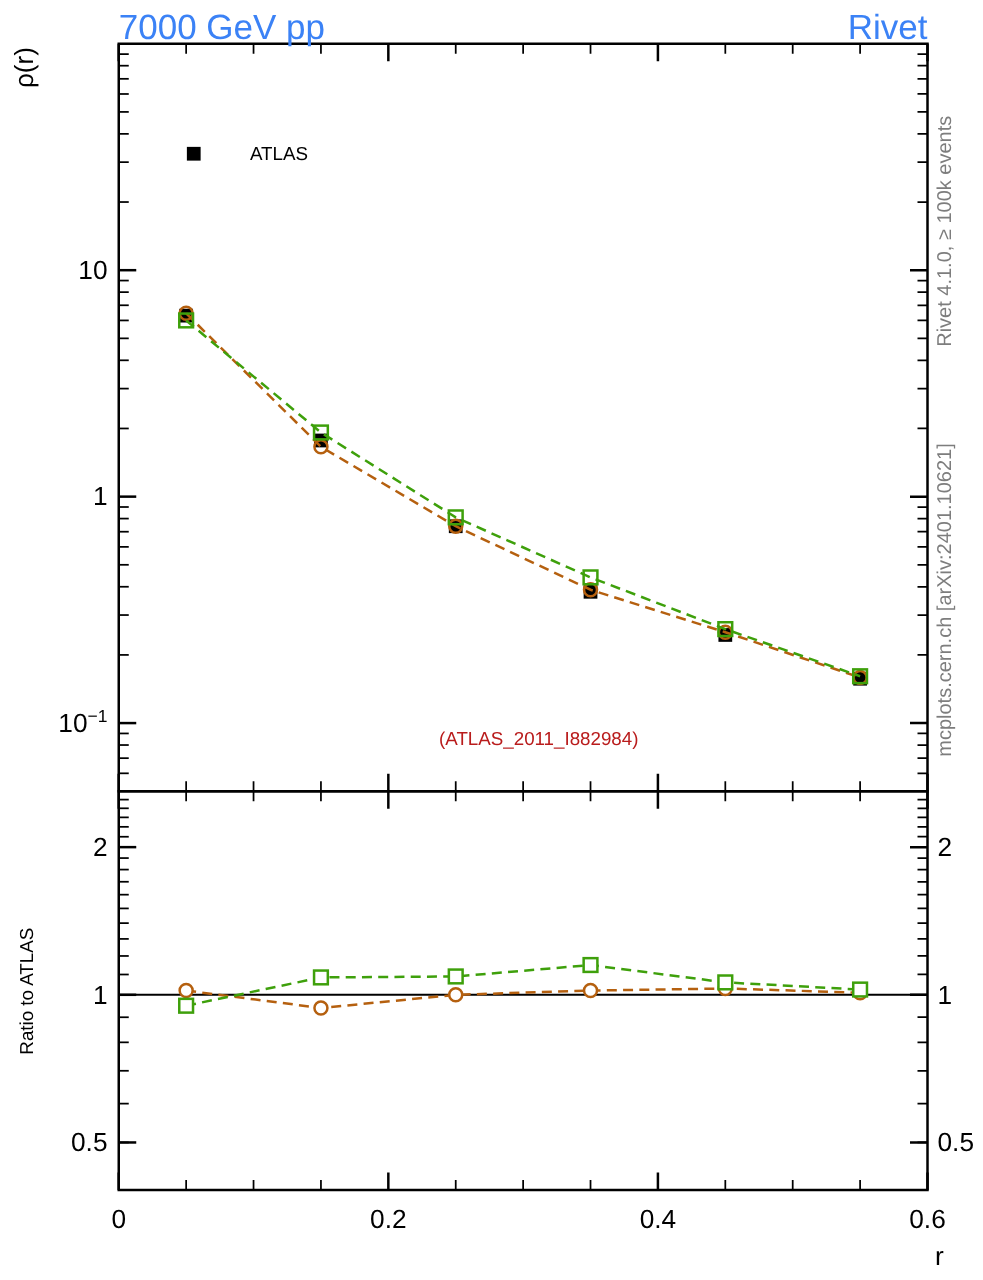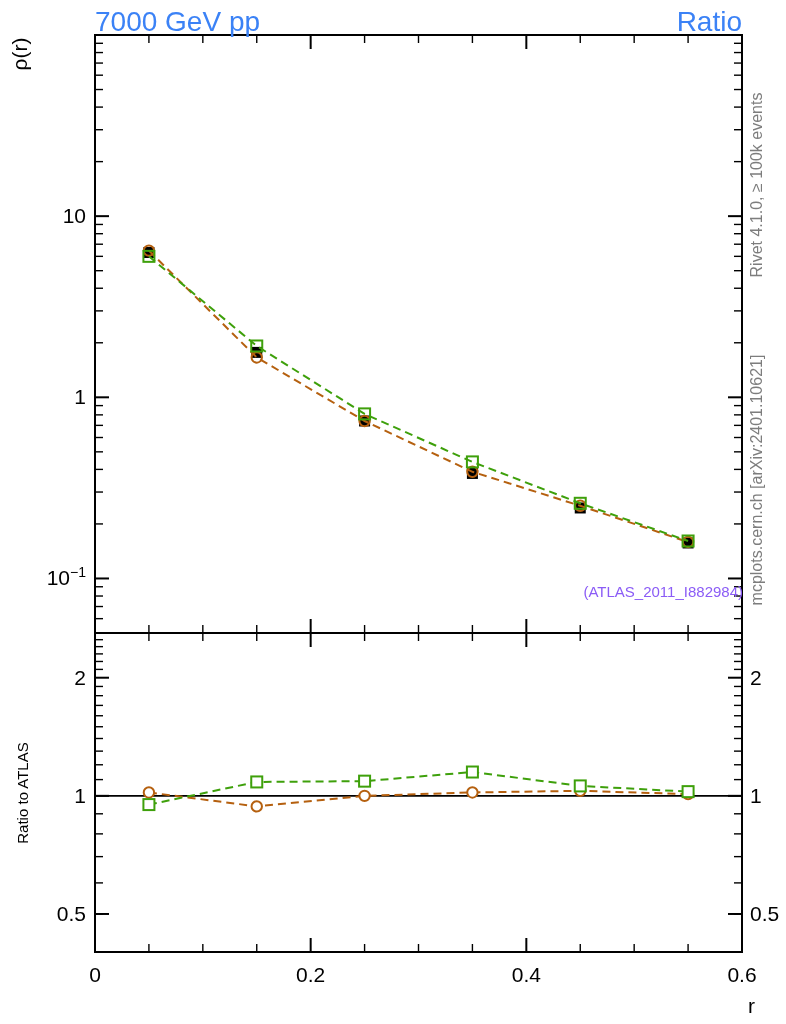--- a/index.html
+++ b/index.html
@@ -9,21 +9,21 @@
   .ovl{position:absolute;white-space:nowrap;}
   .hdr{font-size:28px;color:#3b82f6;top:6px;}
   #hdr-left{left:95px;}
   #hdr-right{right:44px;}
   #plot-title{left:95px;top:59px;width:648px;text-align:center;font-size:19px;}
   #plot-title sub{font-size:13px;}
   #ylabel-main{left:20px;top:54px;transform:translate(-50%,-50%) rotate(-90deg);font-size:21px;}
   #ratio-ylabel{left:22px;top:793px;transform:translate(-50%,-50%) rotate(-90deg);font-size:15px;}
   #note-top{left:757px;top:185px;transform:translate(-50%,-50%) rotate(-90deg);font-size:16px;color:#7d7d7d;}
   #note-bottom{left:757px;top:480px;transform:translate(-50%,-50%) rotate(-90deg);font-size:16px;color:#7d7d7d;}
-  #watermark{left:95px;top:583px;width:648px;text-align:right;font-size:15px;color:#8b5cf6;}
+  #watermark{left:95px;top:583px;width:648px;text-align:center;font-size:15px;color:#b91c1c;padding-left:12px;}
   #xlabel{left:748px;top:994px;font-size:21px;}
   #legend{left:126px;top:110px;}
   .leg-row{display:flex;align-items:center;height:26px;}
   .leg-swatch{width:58px;height:16px;margin-right:16px;flex:0 0 auto;}
   .leg-label{font-size:15px;}
 </style>
 </head>
 <body>
 
 <div id="page">
@@ -250,25 +250,33 @@
         <rect x="143.41666666666669" y="799.083683274168" width="11" height="11" fill="#fff" stroke="#3ea00b" stroke-width="2"></rect>
         <rect x="251.25" y="776.4388881760159" width="11" height="11" fill="#fff" stroke="#3ea00b" stroke-width="2"></rect>
         <rect x="359.08333333333337" y="775.6553282098978" width="11" height="11" fill="#fff" stroke="#3ea00b" stroke-width="2"></rect>
         <rect x="466.9166666666667" y="766.523287053137" width="11" height="11" fill="#fff" stroke="#3ea00b" stroke-width="2"></rect>
         <rect x="574.75" y="780.4116553042943" width="11" height="11" fill="#fff" stroke="#3ea00b" stroke-width="2"></rect>
         <rect x="682.5833333333334" y="786.1338616396612" width="11" height="11" fill="#fff" stroke="#3ea00b" stroke-width="2"></rect>
       </g>
     </svg>
 
   <div class="ovl hdr" id="hdr-left">7000 GeV pp</div>
-  <div class="ovl hdr" id="hdr-right">Ratio</div>
+  <div class="ovl hdr" id="hdr-right">Rivet</div>
 
 
   <div class="ovl" id="ylabel-main">ρ(r)</div>
   <div class="ovl" id="ratio-ylabel">Ratio to ATLAS</div>
   <div class="ovl" id="note-top">Rivet 4.1.0, ≥ 100k events</div>
   <div class="ovl" id="note-bottom">mcplots.cern.ch [arXiv:2401.10621]</div>
   <div class="ovl" id="watermark">(ATLAS_2011_I882984)</div>
   <div class="ovl" id="xlabel">r</div>
 
   <div class="ovl" id="legend">
+    <div class="leg-row">
+      <svg class="leg-swatch" viewBox="0 0 58 16">
+          <g>
+            <rect x="23.5" y="2.5" width="11" height="11" fill="#000000"></rect>
+          </g>
+        </svg>
+      <span class="leg-label">ATLAS</span>
+    </div>
   </div>
 </div>
 
 </body></html>

